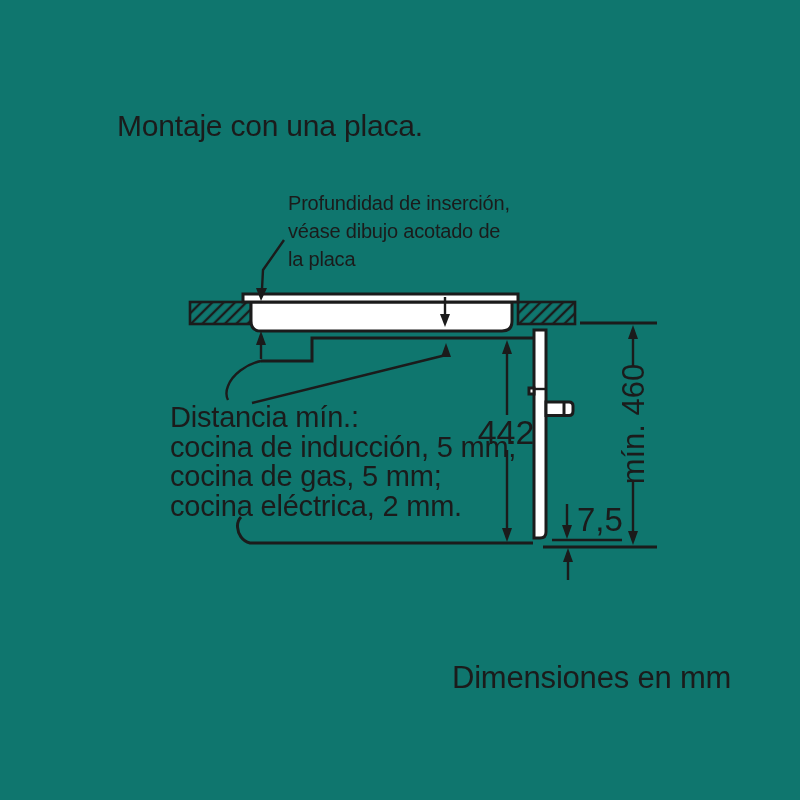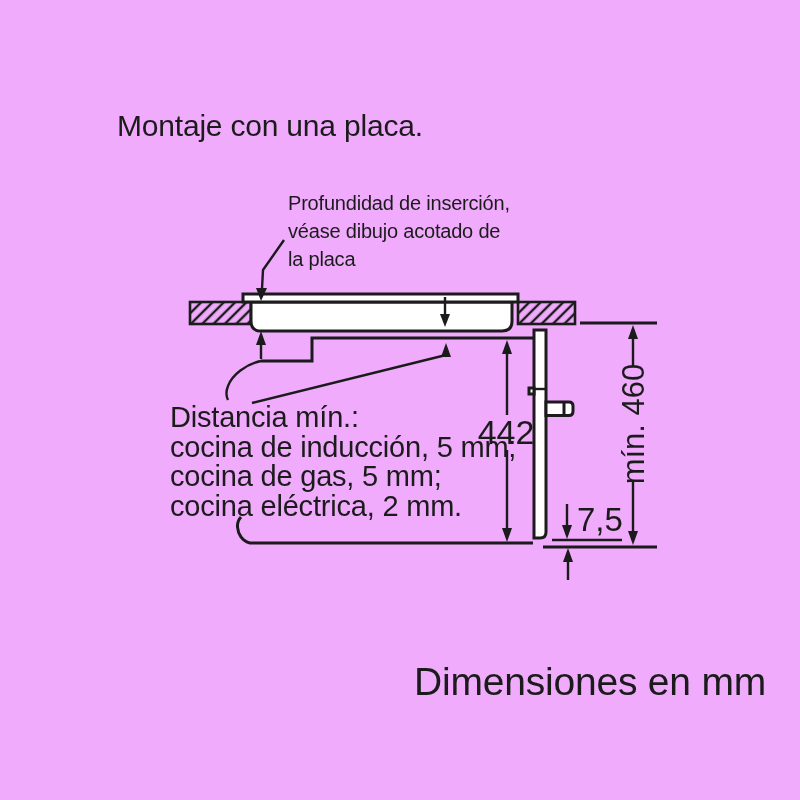--- a/index.html
+++ b/index.html
@@ -1,24 +1,24 @@
 <!DOCTYPE html>
 <html><head>
 <meta charset="utf-8">
 <style>
   html,body{margin:0;padding:0;background:#fff;}
   #page{
-    position:relative;width:800px;height:800px;background:#f0abfc;overflow:hidden;
+    position:relative;width:800px;height:800px;background:#0f766e;overflow:hidden;
     font-family:"Liberation Sans","DejaVu Sans",sans-serif;color:#1b1b1b;
   }
   .txt{position:absolute;white-space:pre-line;letter-spacing:-0.2px;}
   #title{left:117px;top:109px;font-size:30px;}
   #insertion-note{left:288px;top:189px;font-size:20px;line-height:28px;}
   #distance-note{left:130px;top:403px;font-size:29px;line-height:29.5px;margin-left:40px;}
-  #units-note{left:414px;top:660px;font-size:39px;}
+  #units-note{left:452px;top:660px;font-size:31px;}
   svg{position:absolute;left:0;top:0;}
   .s{stroke:#1b1b1b;stroke-width:3;fill:none;stroke-linecap:butt;}
   .sf{stroke:#1b1b1b;stroke-width:3;fill:#ffffff;}
   .t{stroke:#1b1b1b;stroke-width:2.4;fill:none;}
   .hatched{fill:url(#hatch);stroke:#1b1b1b;stroke-width:2.6;}
   .head{fill:#1b1b1b;stroke:none;}
   text{fill:#1b1b1b;font-family:"Liberation Sans","DejaVu Sans",sans-serif;}
   .dimnum{font-size:34px;}
   .dimnum2{font-size:31px;}
   .dimnum3{font-size:33px;}

